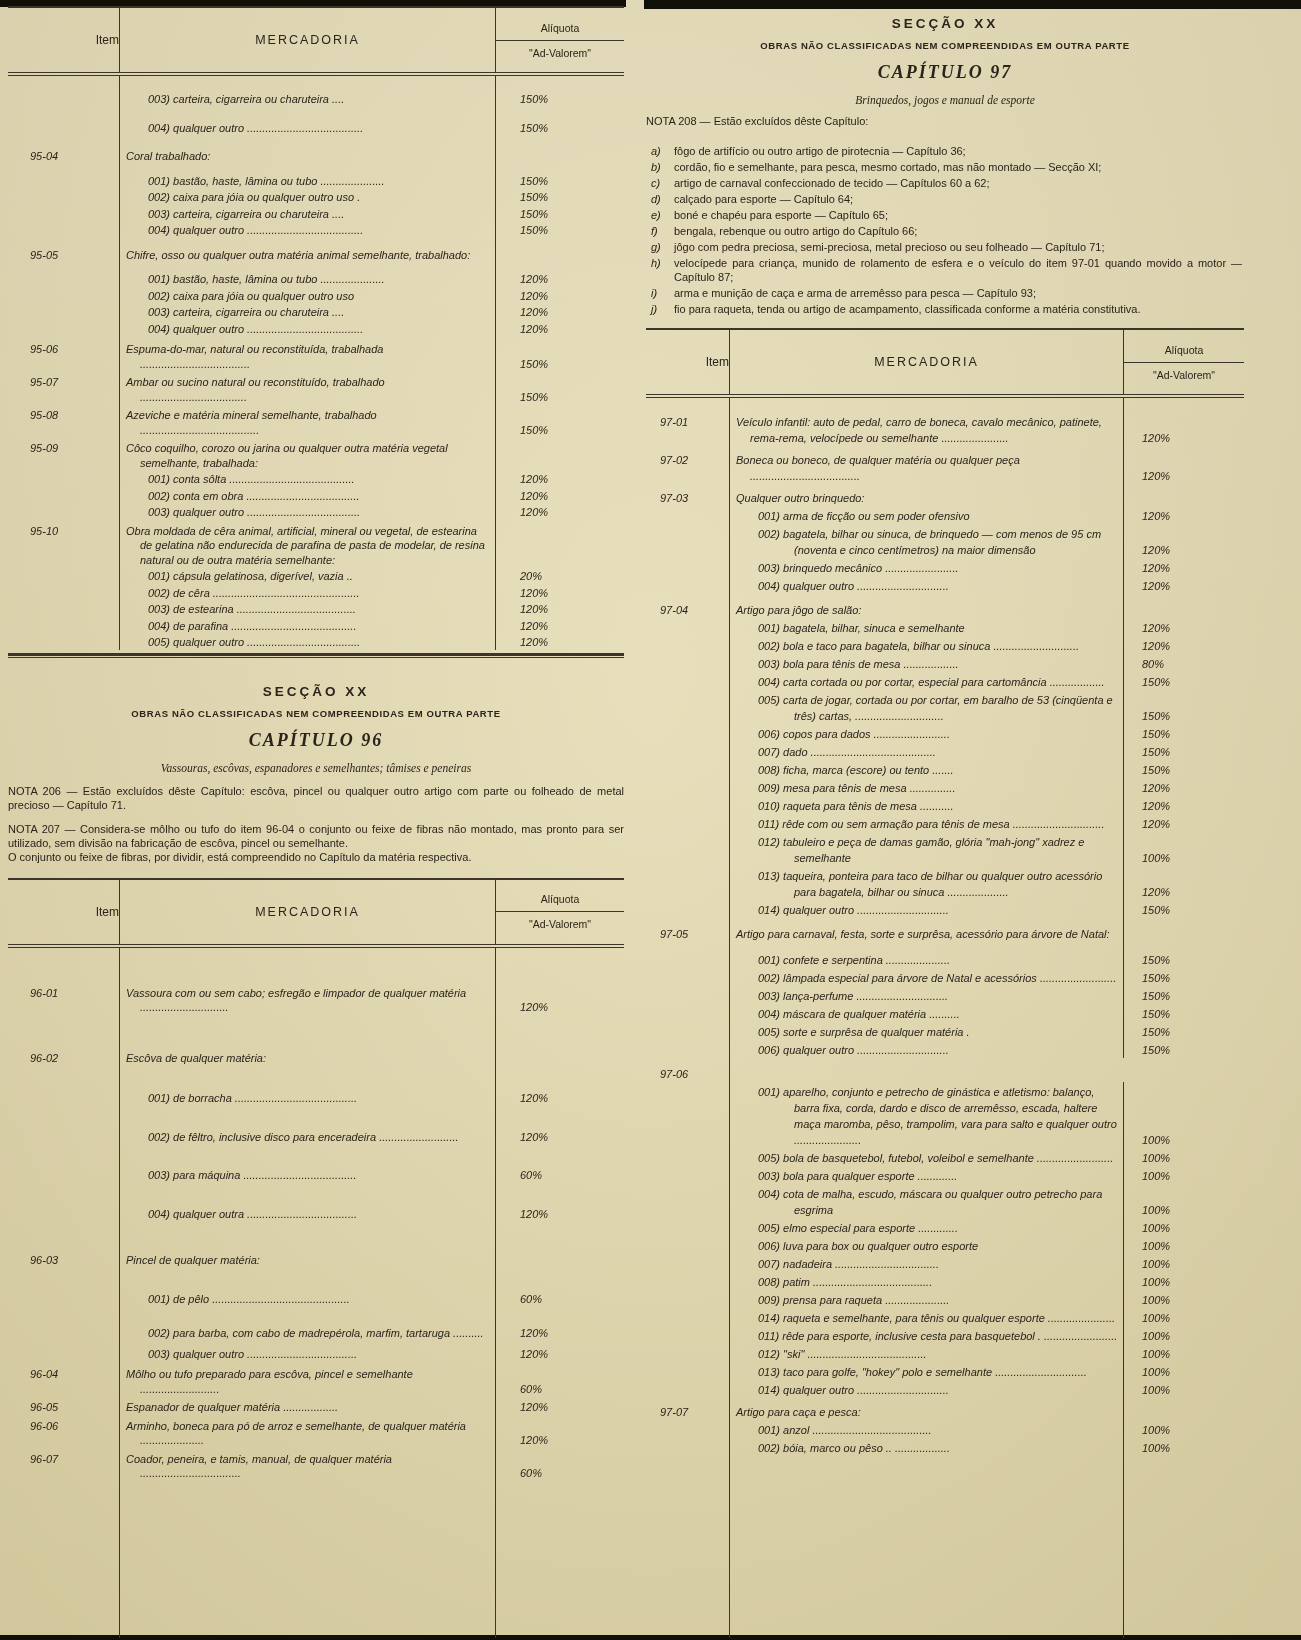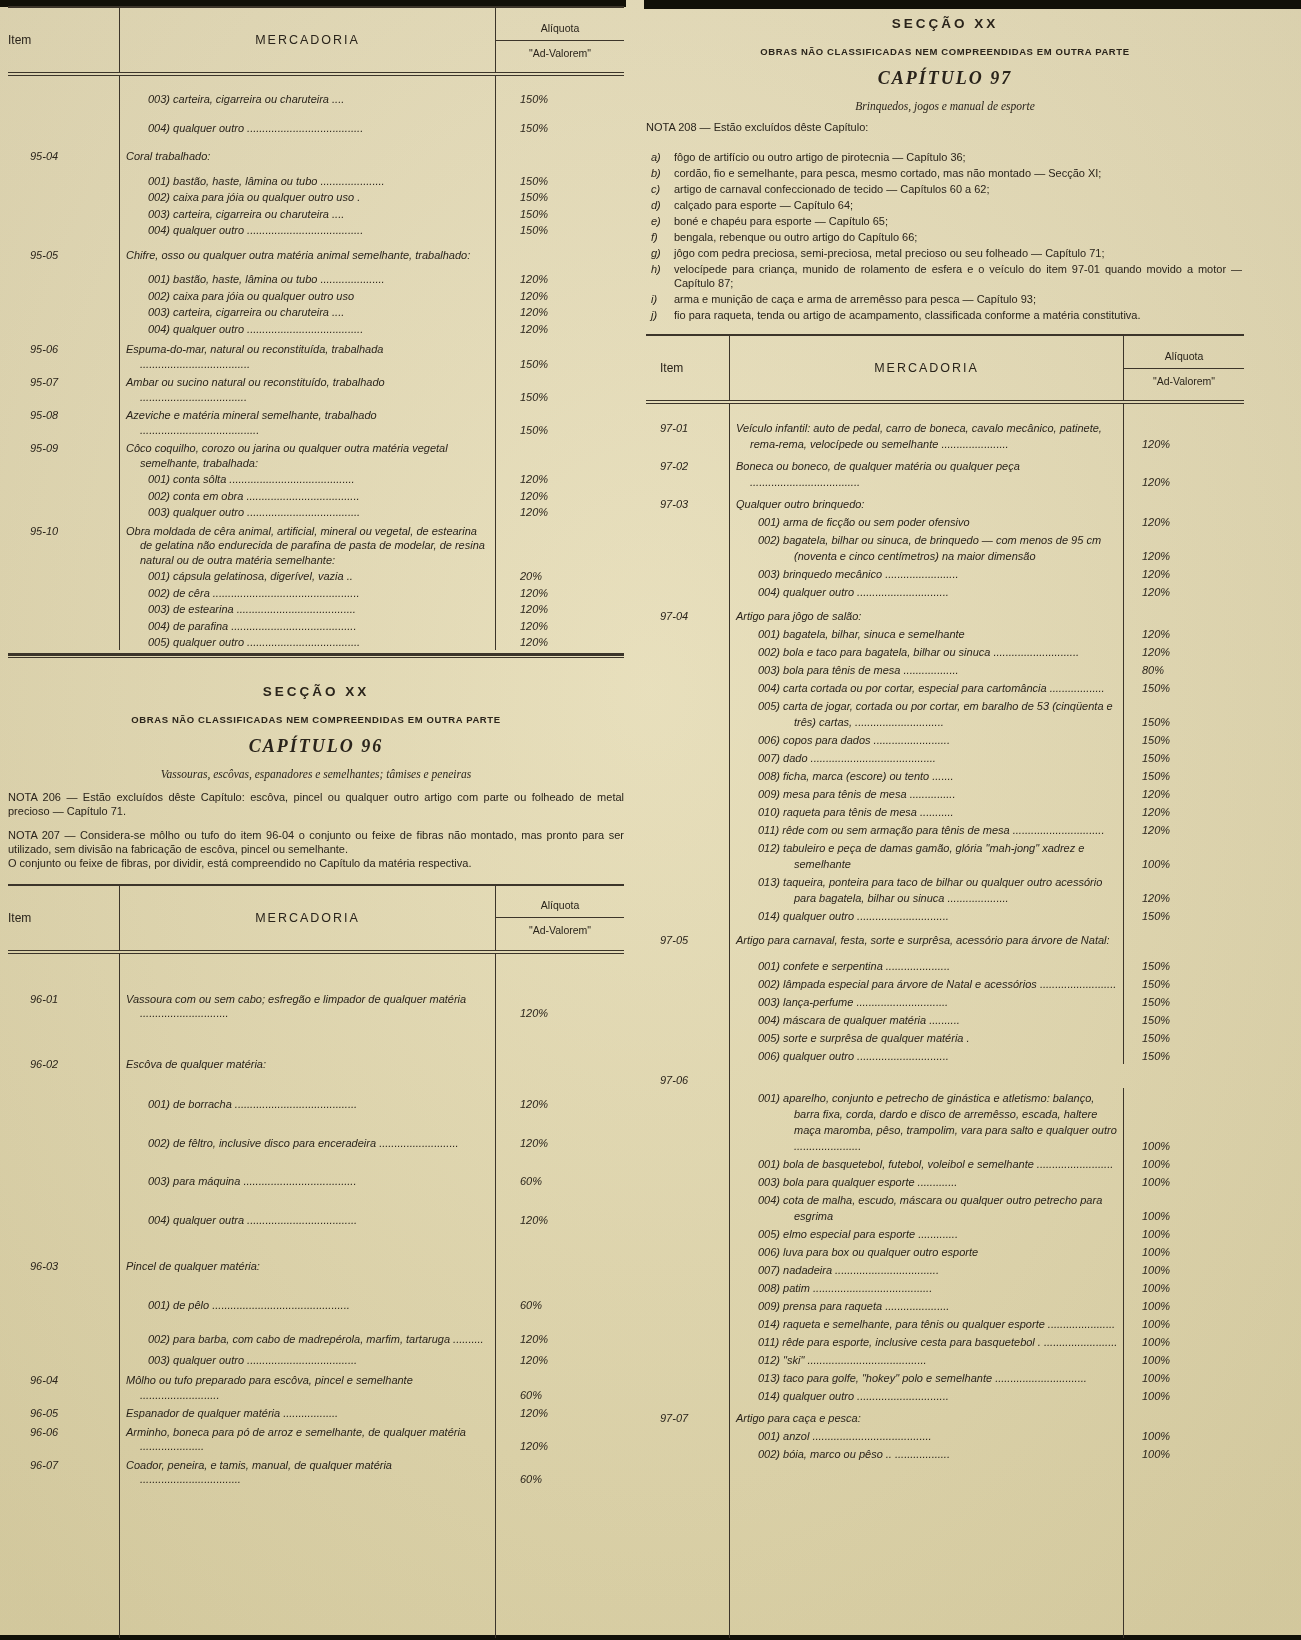--- a/index.html
+++ b/index.html
@@ -29,21 +29,21 @@
   .col{position:absolute;top:6px;height:1632px;display:flex;flex-direction:column;}
   .col-left{left:8px;width:616px;}
   .col-right{left:646px;width:598px;}
 
   
   .ttable{border-top:2px solid var(--rule);}
   .ttable.grow{flex:1;display:flex;flex-direction:column;min-height:0;}
   .thead{display:flex;align-items:stretch;min-height:64px;}
   .thead > div{border-right:1px solid var(--rule);}
   .thead > div:last-child{border-right:none;}
-  .hc-item{width:112px;display:flex;align-items:center;justify-content:flex-start;font-size:12px;}
+  .hc-item{width:112px;display:flex;align-items:center;justify-content:flex-end;font-size:12px;}
   .hc-merc{flex:1;display:flex;align-items:center;justify-content:center;font-size:12.5px;letter-spacing:2px;}
   .hc-rate{width:128px;display:flex;flex-direction:column;justify-content:center;font-size:10.5px;}
   .hc-rate .hr1{text-align:center;padding:9px 2px 6px;}
   .hc-rate .hr2{border-top:1px solid var(--rule);text-align:center;padding:6px 2px 9px;}
   .rule-double{height:4px;border-top:1px solid var(--rule);border-bottom:1px solid var(--rule);}
   .rule-heavy{height:5px;border-top:3px solid var(--rule);border-bottom:1px solid var(--rule);margin-top:3px;}
 
   .tbody{display:block;font-style:italic;}
   .t-row{display:flex;align-items:stretch;}
   .t-row > *{padding-top:var(--g,2px);}
@@ -59,21 +59,21 @@
   .rt .hc-item,.rt .c-item{width:84px;padding-left:14px;}
   .rt .hc-rate,.rt .c-rate{width:120px;}
   .rt .c-rate{padding-left:18px;}
   .rt .c-merc,.rt .c-item,.rt .c-rate{line-height:16px;}
 
   
   .sechead{text-align:center;}
   .sec96{margin-top:26px;margin-bottom:14px;}
   .sec97{margin-top:10px;margin-bottom:10px;}
   .sec-title{font-size:13.5px;font-weight:bold;letter-spacing:3px;}
-  .sec-sub{font-size:9.5px;font-weight:bold;letter-spacing:0.6px;margin-top:15px;}
+  .sec-sub{font-size:9.5px;font-weight:bold;letter-spacing:0.6px;margin-top:9px;}
   .sec-chapter{font-family:"Liberation Serif","DejaVu Serif",serif;font-style:italic;font-weight:bold;
                font-size:18px;letter-spacing:2px;margin-top:11px;}
   .sec-subject{font-family:"Liberation Serif","DejaVu Serif",serif;font-style:italic;font-size:11.5px;margin-top:11px;}
   .note{font-size:11px;line-height:14px;text-align:justify;margin-top:10px;text-align-last:left;}
   .note.cont{margin-top:0;}
   .nota-heading{font-size:11px;line-height:14px;text-align:left;margin-top:8px;margin-bottom:4px;}
   .excl-list{margin-bottom:12px;}
   .excl{display:flex;font-size:11px;line-height:14px;margin-top:2px;}
   .excl-letter{width:28px;flex:none;font-style:italic;padding-left:5px;}
   .excl-text{flex:1;text-align:justify;text-align-last:left;padding-right:2px;}
@@ -694,21 +694,21 @@
           </div>
           <div class="t-row">
             <div class="c-item"></div>
             <div class="c-merc sub">001) aparelho, conjunto e petrecho de ginástica e atletismo: balanço, barra fixa, corda, dardo e disco de arremêsso, escada, haltere maça maromba, pêso, trampolim, vara para salto e qualquer outro ......................</div>
             <div class="c-rate">
               <span>100%</span>
             </div>
           </div>
           <div class="t-row">
             <div class="c-item"></div>
-            <div class="c-merc sub">001) bola de basquetebol, futebol, voleibol e semelhante .........................</div>
+            <div class="c-merc sub">005) bola de basquetebol, futebol, voleibol e semelhante .........................</div>
             <div class="c-rate">
               <span>100%</span>
             </div>
           </div>
           <div class="t-row">
             <div class="c-item"></div>
             <div class="c-merc sub">003) bola para qualquer esporte .............</div>
             <div class="c-rate">
               <span>100%</span>
             </div>

